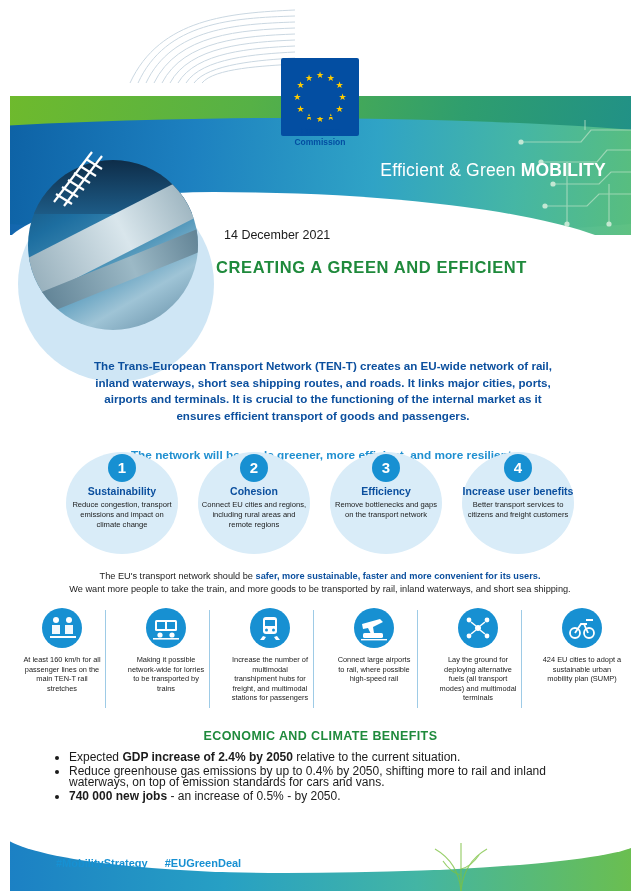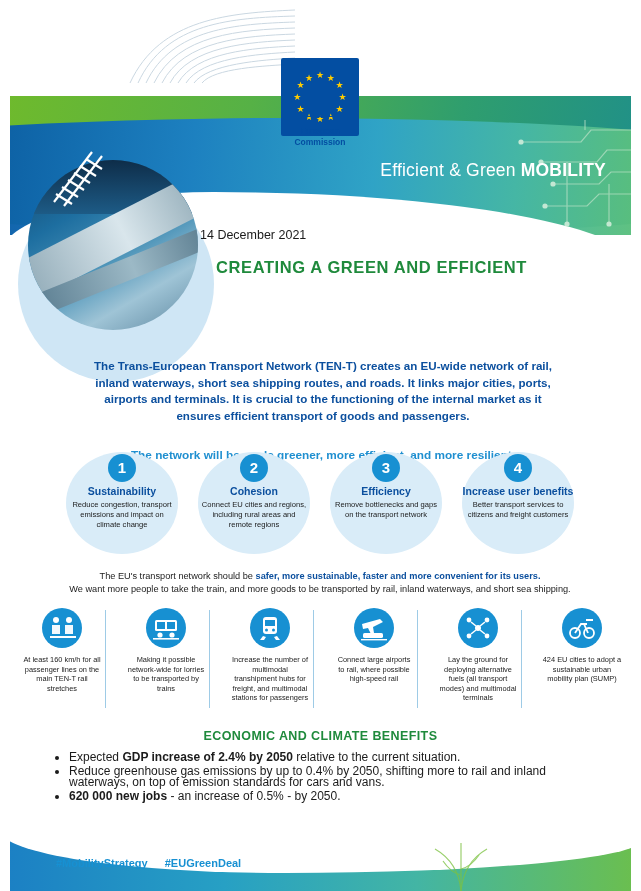--- a/index.html
+++ b/index.html
@@ -95,21 +95,21 @@
   }
   .photo-circle .sky{
     position:absolute;left:0;top:0;width:170px;height:54px;
     background:linear-gradient(180deg,#0e2d49,#1d5b86);
   }
   .rail-icon{
     position:absolute;left:28px;top:6px;width:66px;height:62px;
   }
   
   .date{
-    position:absolute;left:200px;top:228px;font-size:12.5px;color:#1b1b1b;
+    position:absolute;left:224px;top:228px;font-size:12.5px;color:#1b1b1b;
   }
   .kicker{
     position:absolute;left:216px;top:258px;width:410px;
     color:#1f8a3c;font-size:16.5px;font-weight:bold;letter-spacing:.6px;
   }
   .title{
     position:absolute;left:216px;top:282px;width:410px;
     color:#0b4f9e;font-size:28px;font-weight:bold;line-height:32px;
   }
   .lead{
@@ -422,21 +422,21 @@
   <div class="benefits-title">ECONOMIC AND CLIMATE BENEFITS</div>
   <div class="benefits">
     <ul>
       <li>
         <span>Expected </span><b>GDP increase of 2.4% by 2050</b><span> relative to the current situation.</span>
       </li>
       <li>
         <span>Reduce greenhouse gas emissions by up to 0.4% by 2050, shifting more to rail and inland waterways, on top of emission standards for cars and vans.</span><b></b><span></span>
       </li>
       <li>
-        <span></span><b>620 000 new jobs</b><span> - an increase of 0.5% - by 2050.</span>
+        <span></span><b>740 000 new jobs</b><span> - an increase of 0.5% - by 2050.</span>
       </li>
       <li>
         <span>Will </span><b>mobilise funds</b><span> for EU infrastructure, such as from the Connecting Europe Facility, European Investment Bank and private loans.</span>
       </li>
     </ul>
   </div>
 
   <div class="footer-band"></div>
   <div class="footer-wave"></div>
   <svg class="footer-plant" viewBox="0 0 120 62">

